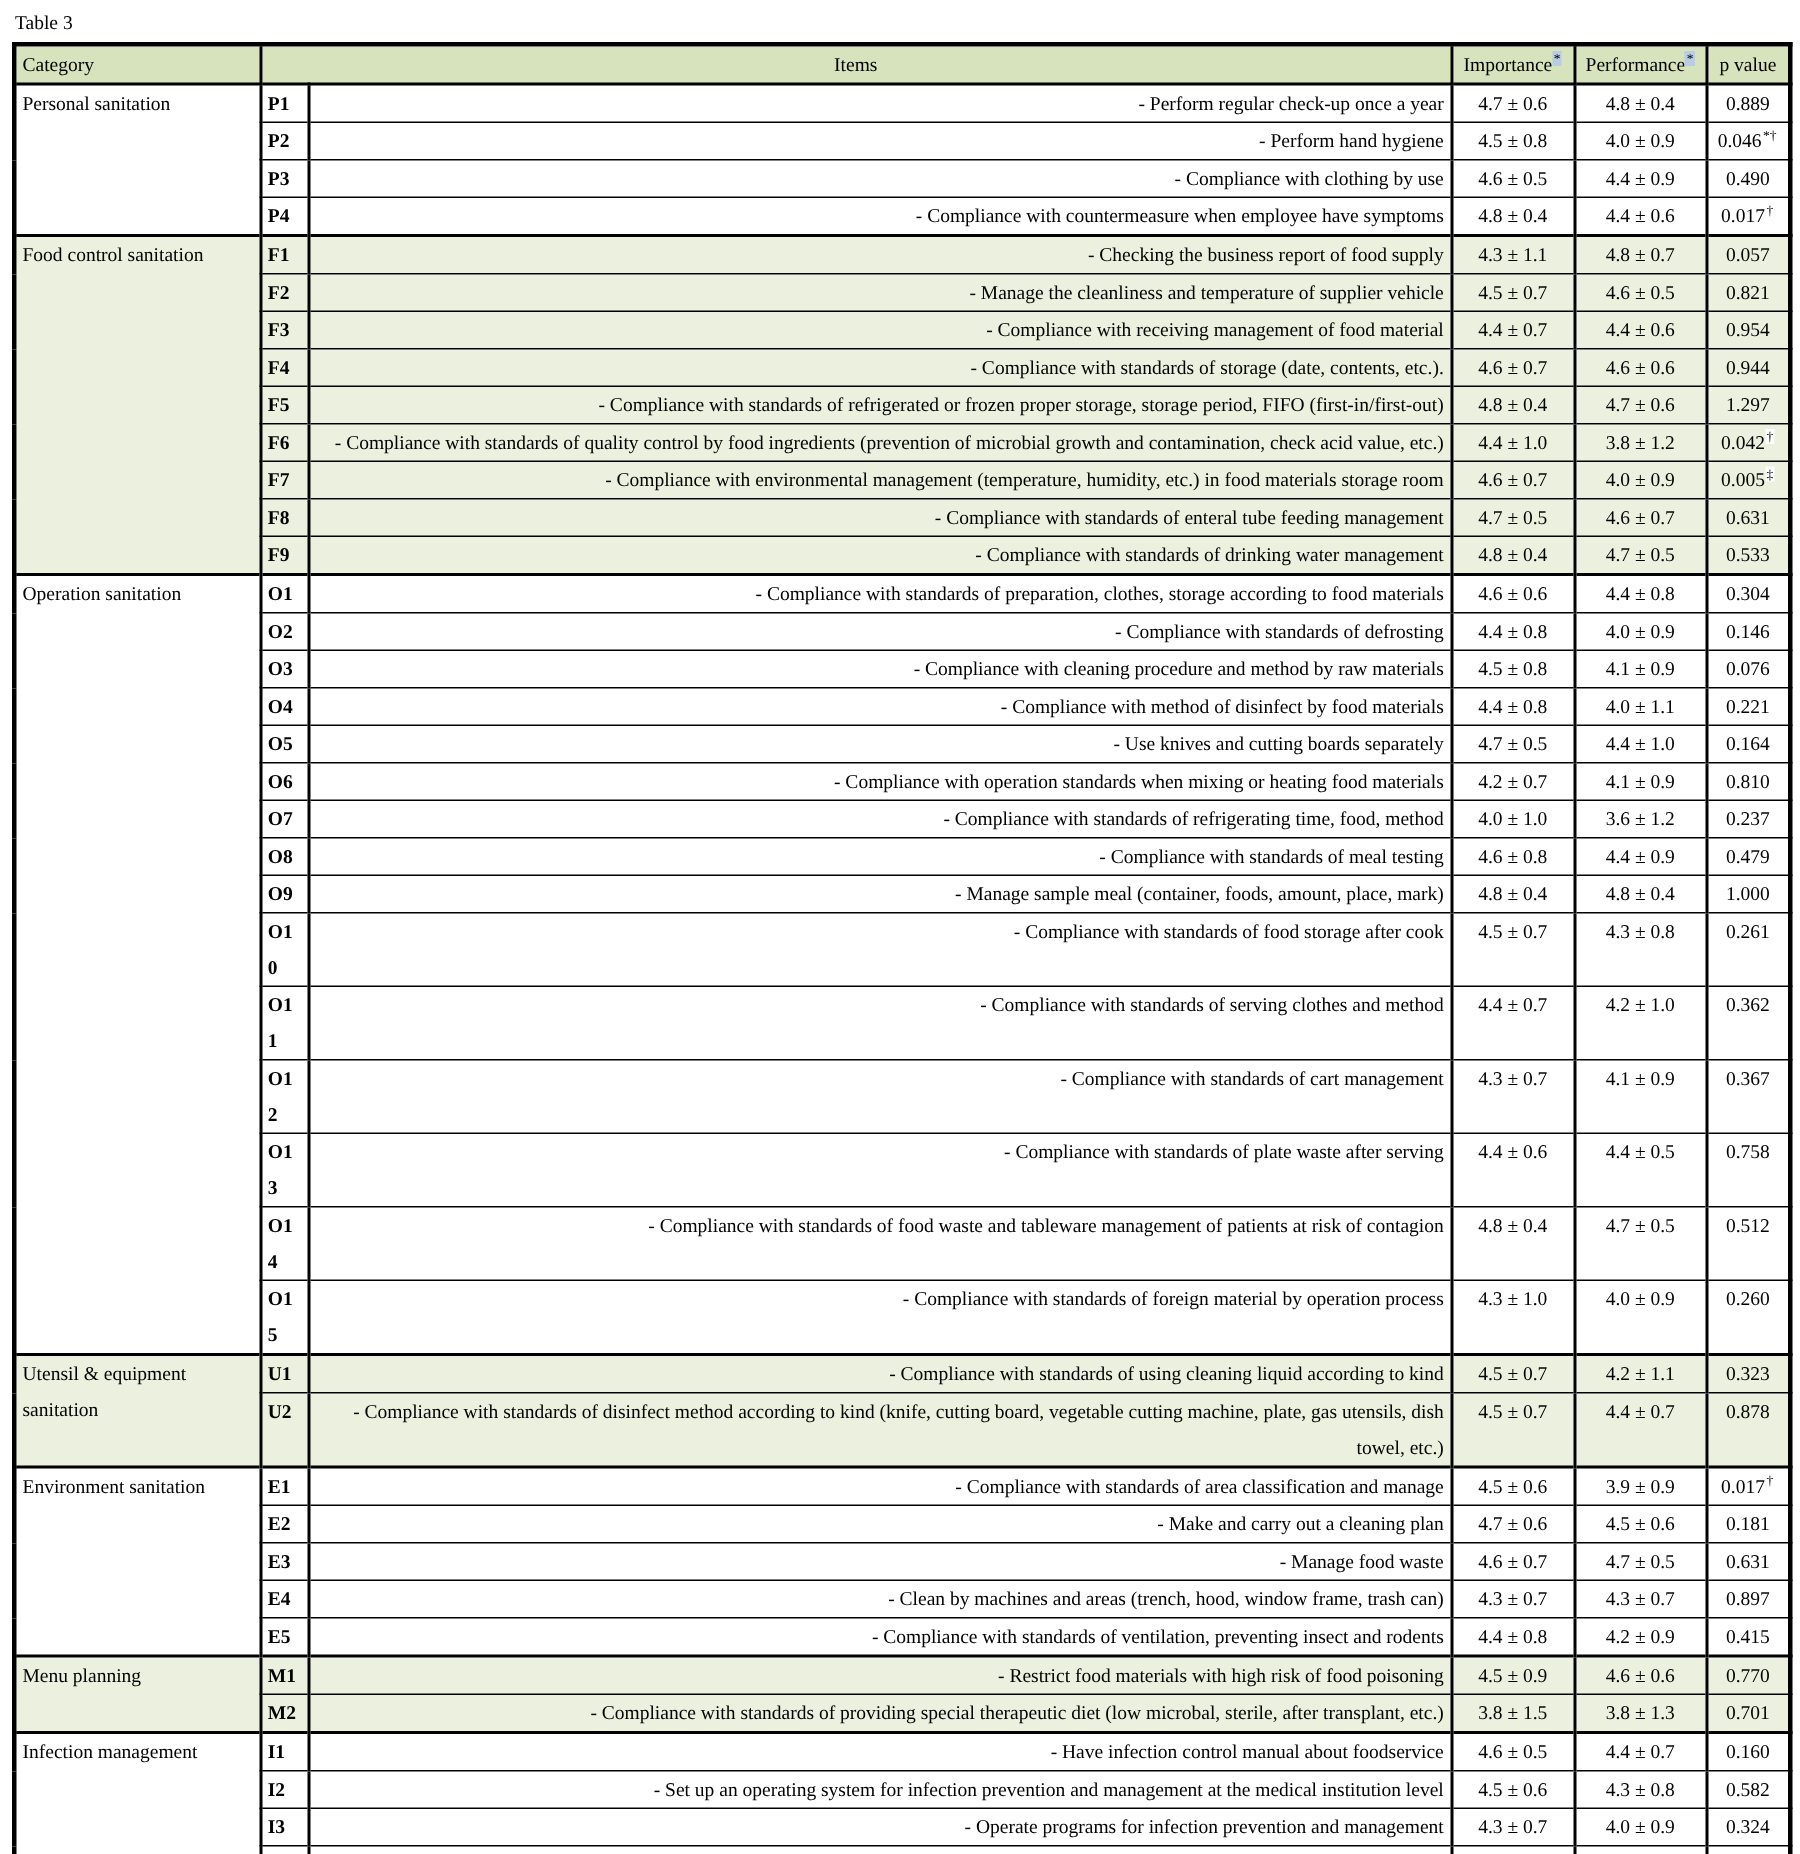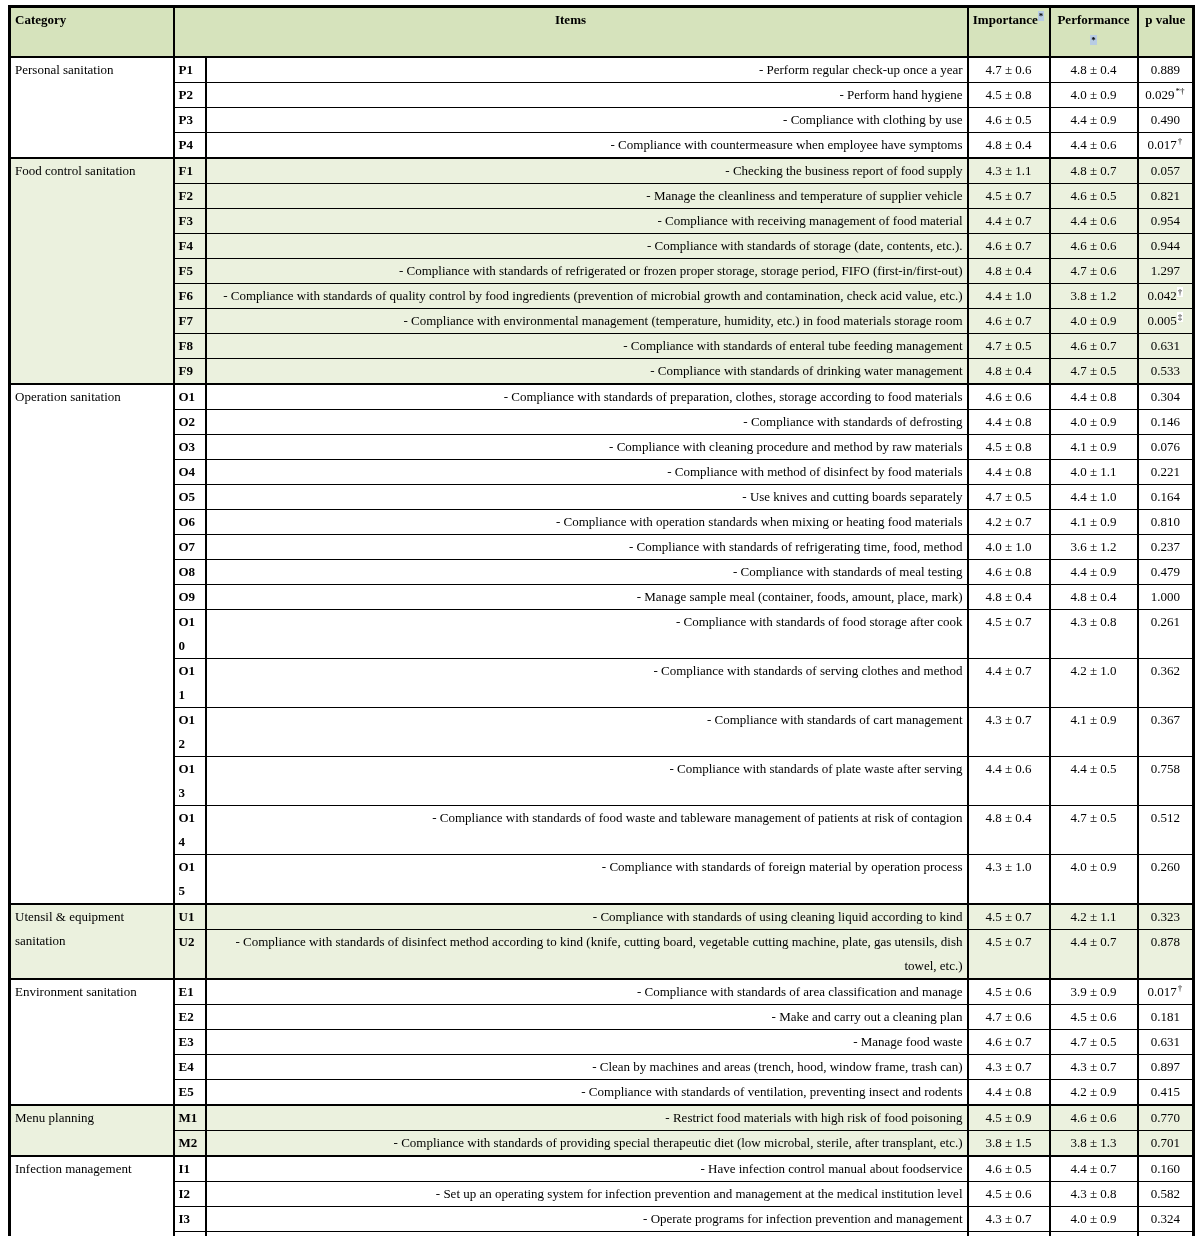--- a/index.html
+++ b/index.html
@@ -24,21 +24,21 @@
     border-bottom: 1.5px solid #000;
     font-size: 13px;
     line-height: 24px;
     padding: 0 4px;
     vertical-align: top;
     overflow: hidden;
     word-wrap: break-word;
   }
   thead th {
     background: var(--header-bg, #d6e3bc);
-    font-weight: bold;
+    font-weight: normal;
     text-align: center;
     border-bottom: 2.5px solid #000;
     margin-top: 13px;
   }
   thead th.cat { text-align: left; }
   tr.group-start > td { border-top: 2.5px solid #000; margin-top: 32px; }
   tr.shaded > td { background: var(--band-bg, #ebf1de); }
   td.cat-cell { text-align: left; }
   td.code-cell { text-align: left; font-weight: bold; }
   td.item-cell { text-align: right; }
@@ -49,20 +49,21 @@
     line-height: normal;
     padding: 0 1px;
   }
   .hl-blue { background: var(--asterisk-highlight, #b8cce4); }
   .hl-white { background: var(--superscript-highlight, #ffffff); }
 </style>
 </head>
 <body>
 
 <div class="page">
+  <div class="table-label">Table 3</div>
 
   <table class="main">
     <colgroup>
       <col style="width:164px">
       <col style="width:32px">
       <col style="width:762px">
       <col style="width:82px">
       <col style="width:88px">
       <col style="width:56px">
     </colgroup>
@@ -82,21 +83,21 @@
           <td class="item-cell">- Perform regular check-up once a year</td>
           <td class="num">4.7 ± 0.6</td>
           <td class="num">4.8 ± 0.4</td>
           <td class="num"><span>0.889</span></td>
         </tr>
         <tr>
           <td class="code-cell">P2</td>
           <td class="item-cell">- Perform hand hygiene</td>
           <td class="num">4.5 ± 0.8</td>
           <td class="num">4.0 ± 0.9</td>
-          <td class="num"><span>0.029</span><span class="sup hl-white">*†</span></td>
+          <td class="num"><span>0.046</span><span class="sup hl-white">*†</span></td>
         </tr>
         <tr>
           <td class="code-cell">P3</td>
           <td class="item-cell">- Compliance with clothing by use</td>
           <td class="num">4.6 ± 0.5</td>
           <td class="num">4.4 ± 0.9</td>
           <td class="num"><span>0.490</span></td>
         </tr>
         <tr>
           <td class="code-cell">P4</td>

